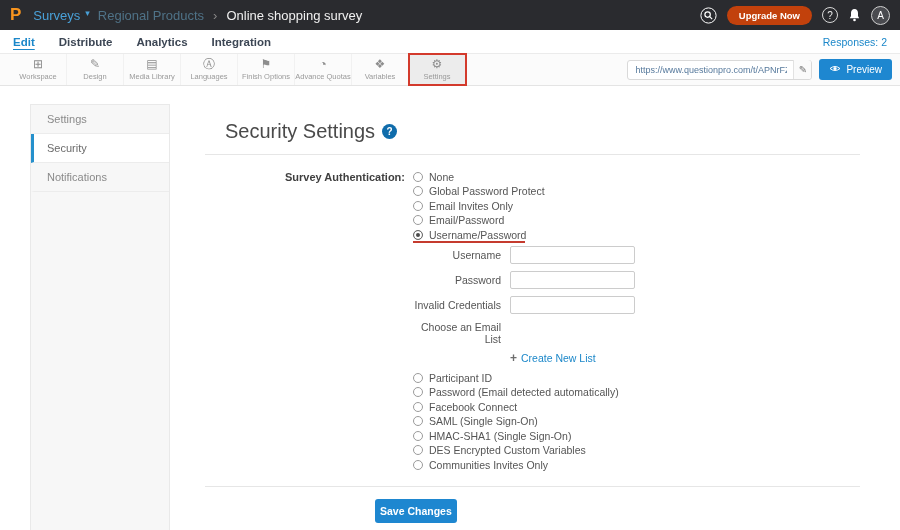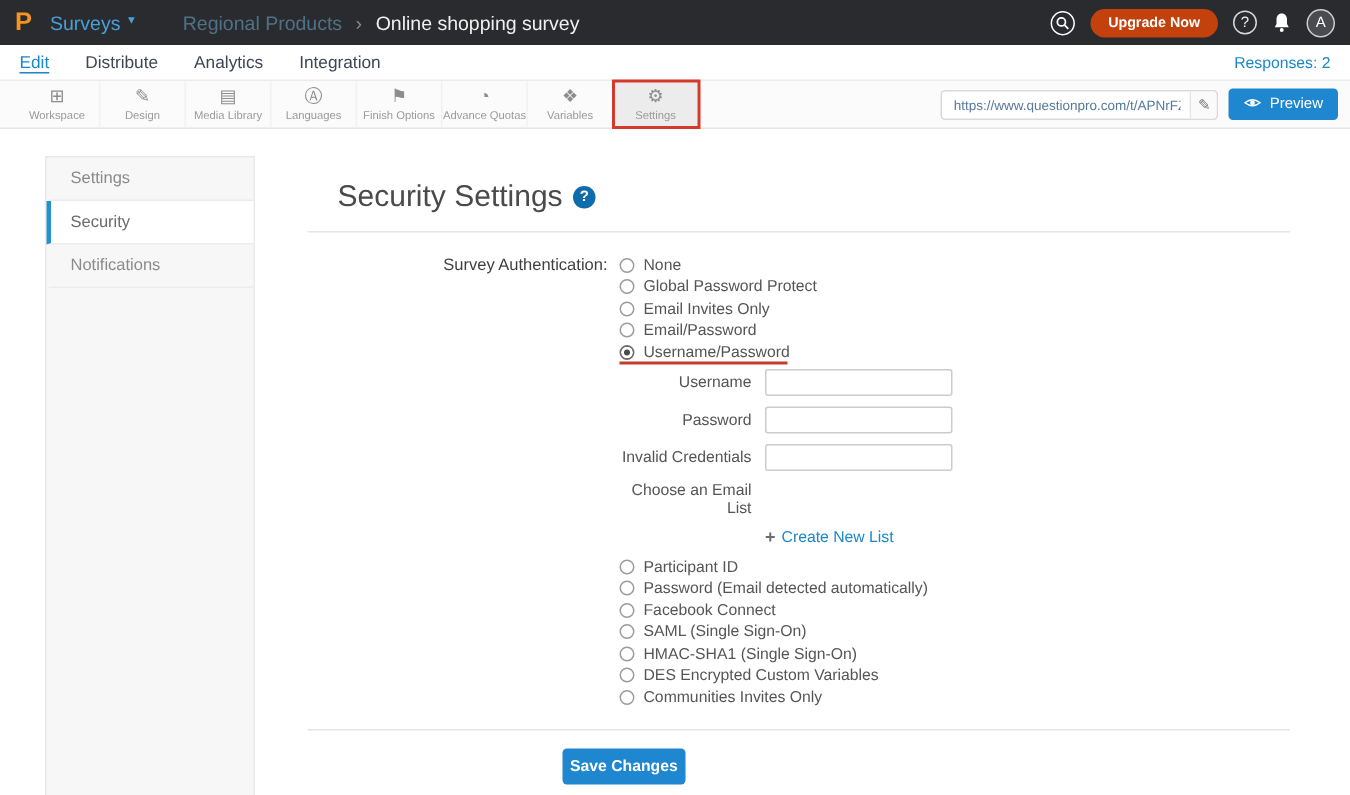--- a/index.html
+++ b/index.html
@@ -5,37 +5,37 @@
   * { margin:0; padding:0; box-sizing:border-box; }
   body { background:#ddd; font-family:"Liberation Sans", sans-serif; }
   .page { width:900px; height:530px; position:relative; background:#fff; overflow:hidden; }
 
   
   .topbar { position:absolute; top:0; left:0; right:0; height:30px; background:#2a2b2f;
             display:flex; align-items:center; padding:0 10px; }
   .logo { color:#f7941e; font-weight:bold; font-size:17px; cursor:pointer; }
   .product { color:#49a0d8; font-size:13px; margin-left:12px; display:flex; align-items:flex-start; gap:5px; cursor:pointer; }
   .caret { font-size:9px; }
-  .crumbs { margin-left:32px; font-size:13px; display:flex; align-items:center; gap:9px; }
+  .crumbs { margin-left:8px; font-size:13px; display:flex; align-items:center; gap:9px; }
   .crumb-parent { color:#4f7287; cursor:pointer; }
   .crumb-sep { color:#888; }
   .crumb-current { color:#f0f0f0; }
   .top-right { margin-left:auto; display:flex; align-items:center; gap:10px; }
   .icon-btn { display:flex; align-items:center; cursor:pointer; }
   .upgrade { background:#c2410c; color:#fff; border:none; border-radius:10px; font-size:9.5px;
              font-weight:bold; padding:4px 12px; cursor:pointer; font-family:Liberation Sans, sans-serif; }
   .help-circ { width:16px; height:16px; border:1px solid #d8d8d8; border-radius:50%; color:#eee;
                font-size:10px; display:flex; align-items:center; justify-content:center; cursor:pointer; }
   .avatar { width:19px; height:19px; border-radius:50%; background:#4a4b50; border:1px solid #cfcfcf;
             color:#fff; font-size:10px; display:flex; align-items:center; justify-content:center; cursor:pointer; }
 
   
   .navbar { position:absolute; top:30px; left:0; right:0; height:24px; background:#fff;
             border-bottom:1px solid #ebebeb; display:flex; align-items:center; padding:0 13px; }
-  .nav-tab { margin-right:24px; font-size:11.5px; color:#3c4654; font-weight:normal; cursor:pointer; }
+  .nav-tab { margin-right:24px; font-size:11.5px; color:#3c4654; font-weight:bold; cursor:pointer; }
   .nav-tab.active { color:#1b87c9; text-decoration:underline; text-underline-offset:3px; }
   .responses { margin-left:auto; color:#1b87c9; font-size:10.5px; }
 
   
   .toolbar { position:absolute; top:54px; left:0; right:0; height:32px; background:#fbfbfb;
              border-bottom:1px solid #e4e4e4; display:flex; align-items:stretch; padding-left:10px; }
   .tool { width:57px; display:flex; flex-direction:column; align-items:center; justify-content:center;
           gap:2px; cursor:pointer; border-right:1px solid #f1f1f1; }
   .tool-glyph { font-size:12px; color:#8d8d8d; line-height:12px; }
   .tool-label { font-size:7.5px; color:#9a9a9a; white-space:nowrap; }
@@ -60,21 +60,21 @@
 
   
   .main { position:absolute; left:170px; top:86px; right:0; bottom:0; overflow:hidden; }
   .page-title-row { margin:34px 0 0 55px; display:flex; align-items:center; gap:7px; }
   .page-title { font-size:20px; color:#4a4a4a; }
   .help-badge { width:15px; height:15px; border-radius:50%; background:#0f6cab; color:#fff; font-size:10px;
                 font-weight:bold; display:flex; align-items:center; justify-content:center; cursor:pointer; }
   .divider { border-top:1px solid #e6e6e6; margin:11px 40px 0 35px; }
 
   .form { margin-top:16px; display:flex; }
-  .form-label { width:235px; text-align:right; font-size:11px; font-weight:normal; color:#3f3f3f; }
+  .form-label { width:235px; text-align:right; font-size:11px; font-weight:bold; color:#3f3f3f; }
   .auth-col { margin-left:8px; }
 
   .radio-row { display:flex; align-items:center; margin-bottom:3.5px; height:11px; position:relative; cursor:pointer; }
   .radio-row input[type=radio] { appearance:none; -webkit-appearance:none; width:10px; height:10px;
       border:1px solid #9b9b9b; border-radius:50%; background:#fff; cursor:pointer; flex:0 0 auto; }
   .radio-row input[type=radio]:checked { background:#4a4a4a; box-shadow:inset 0 0 0 2px #fff; border-color:#6f6f6f; }
   .rlabel { font-size:10.5px; color:#555; margin-left:6px; white-space:nowrap; }
   .radio-row.selected::after { content:""; position:absolute; left:0; top:12px; width:112px;
       border-top:2px solid #c53b2e; }
 

